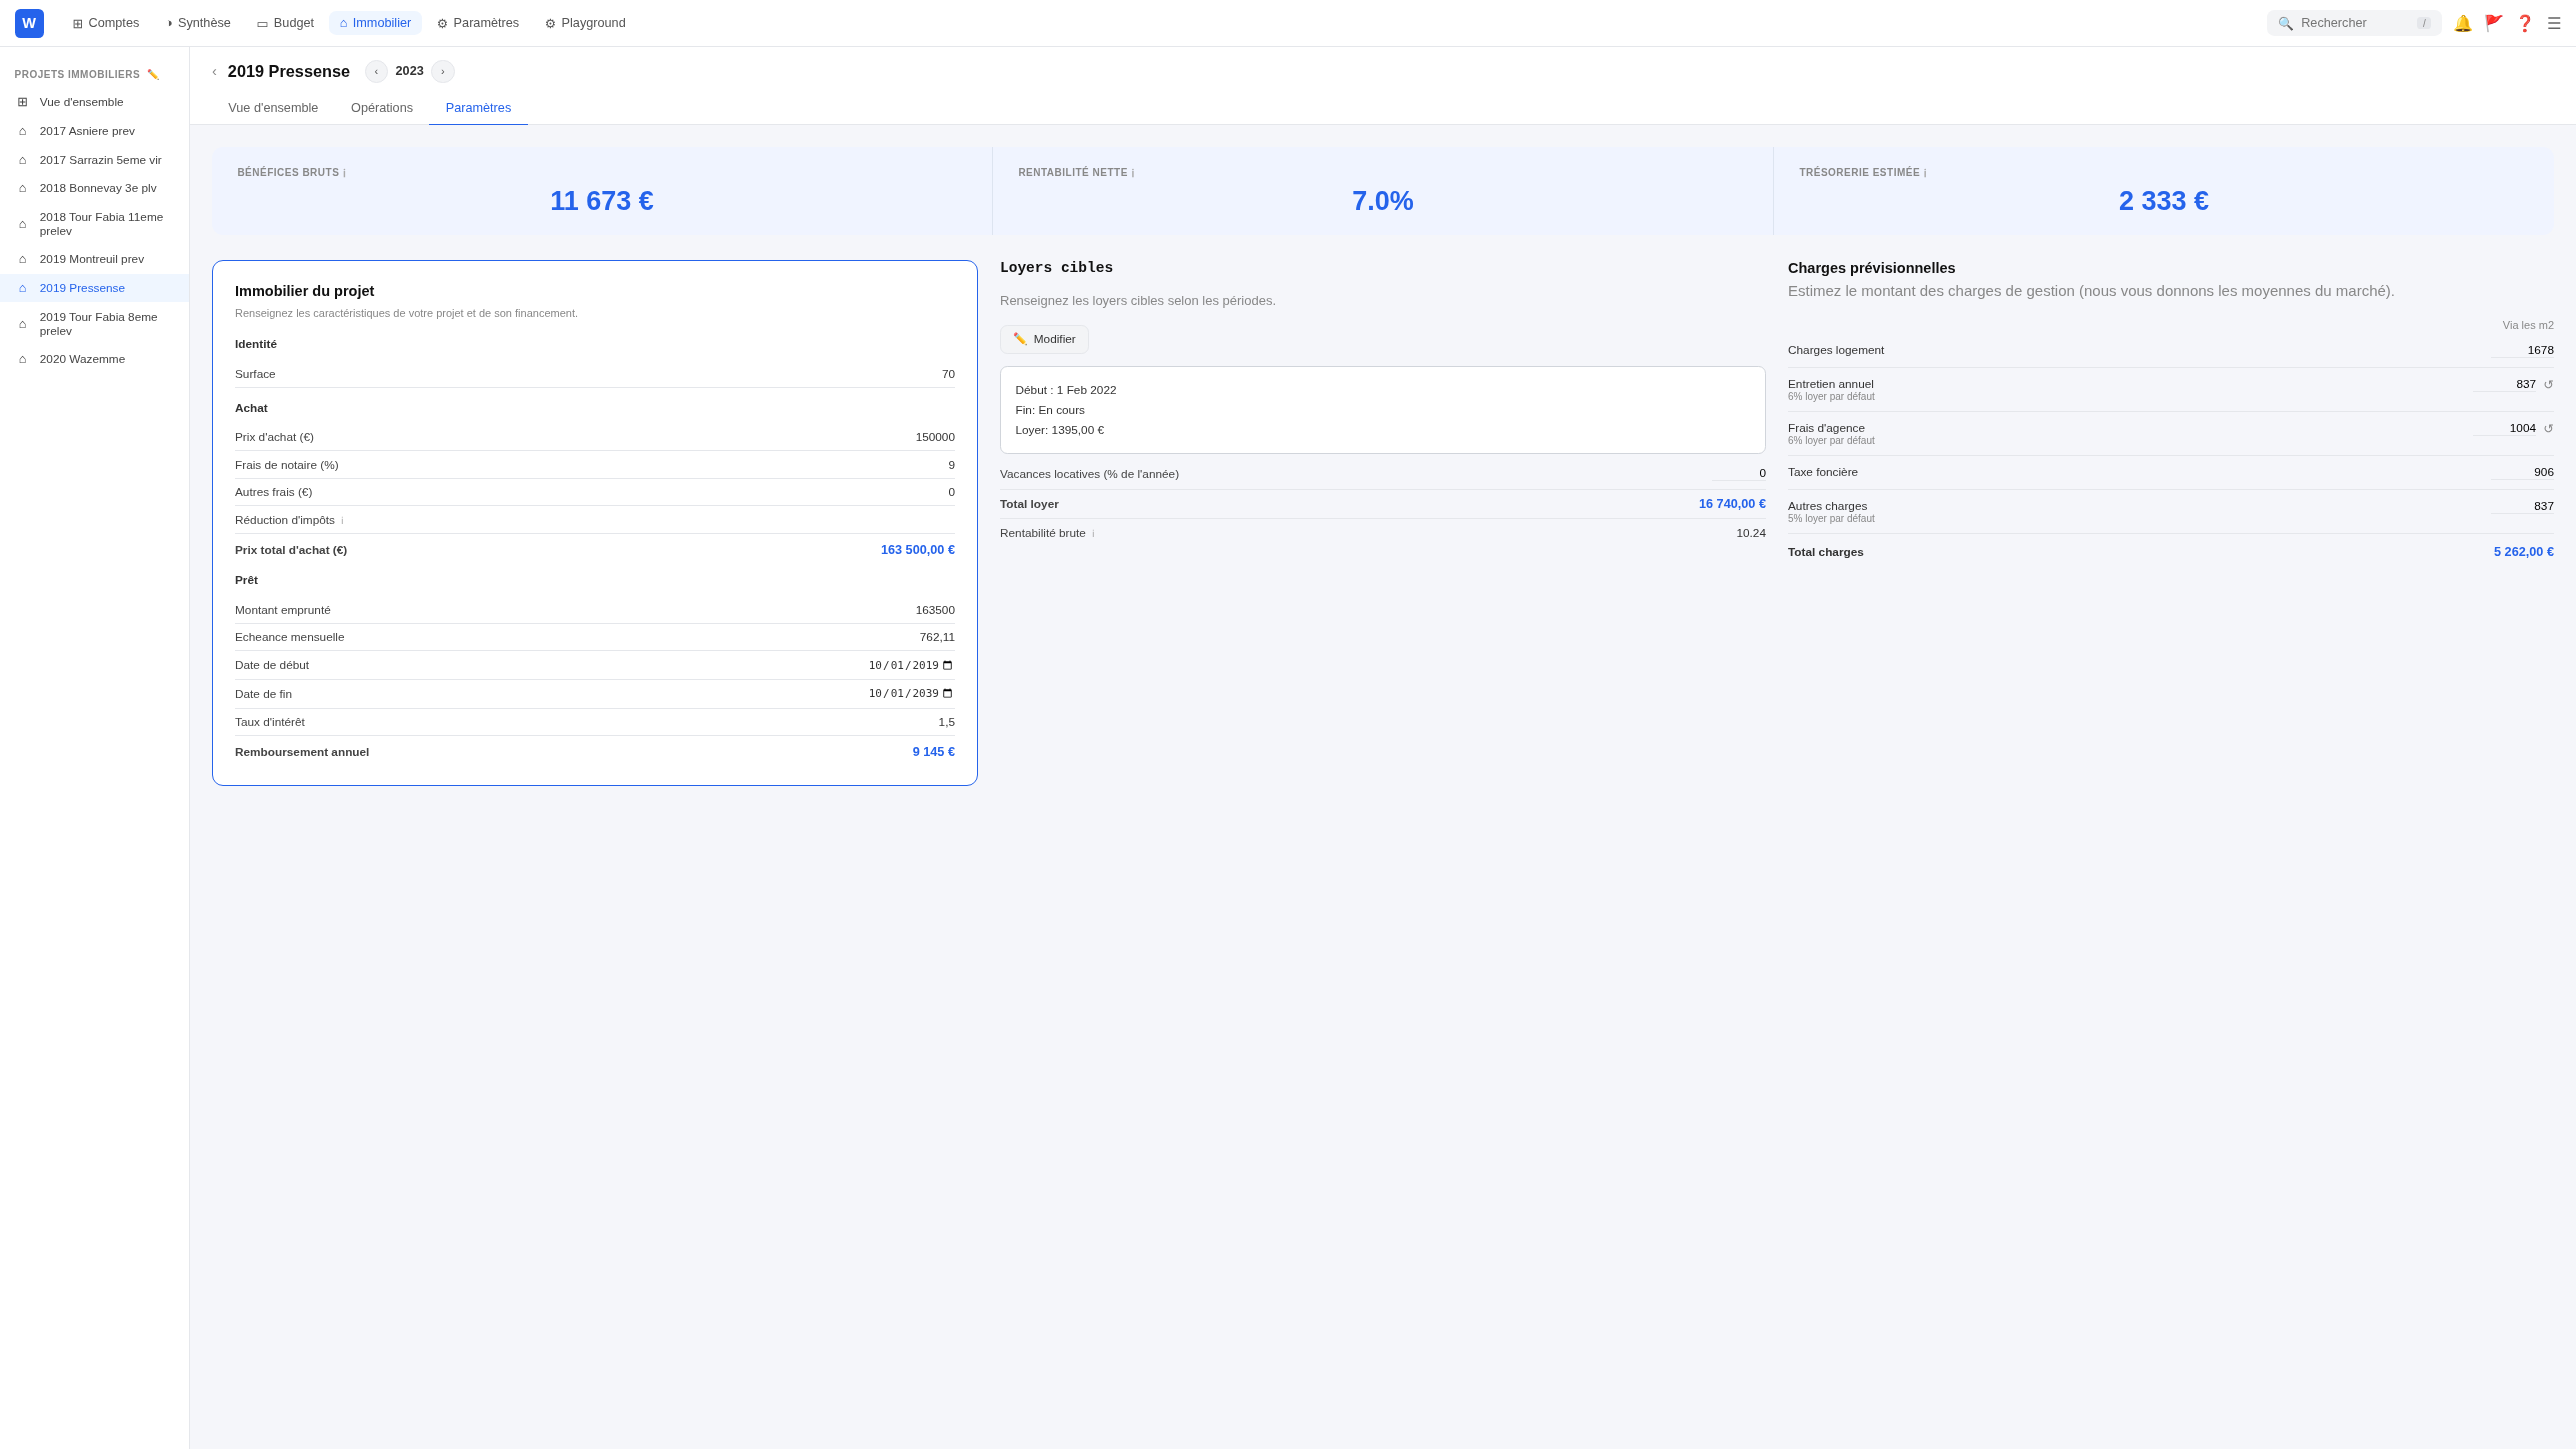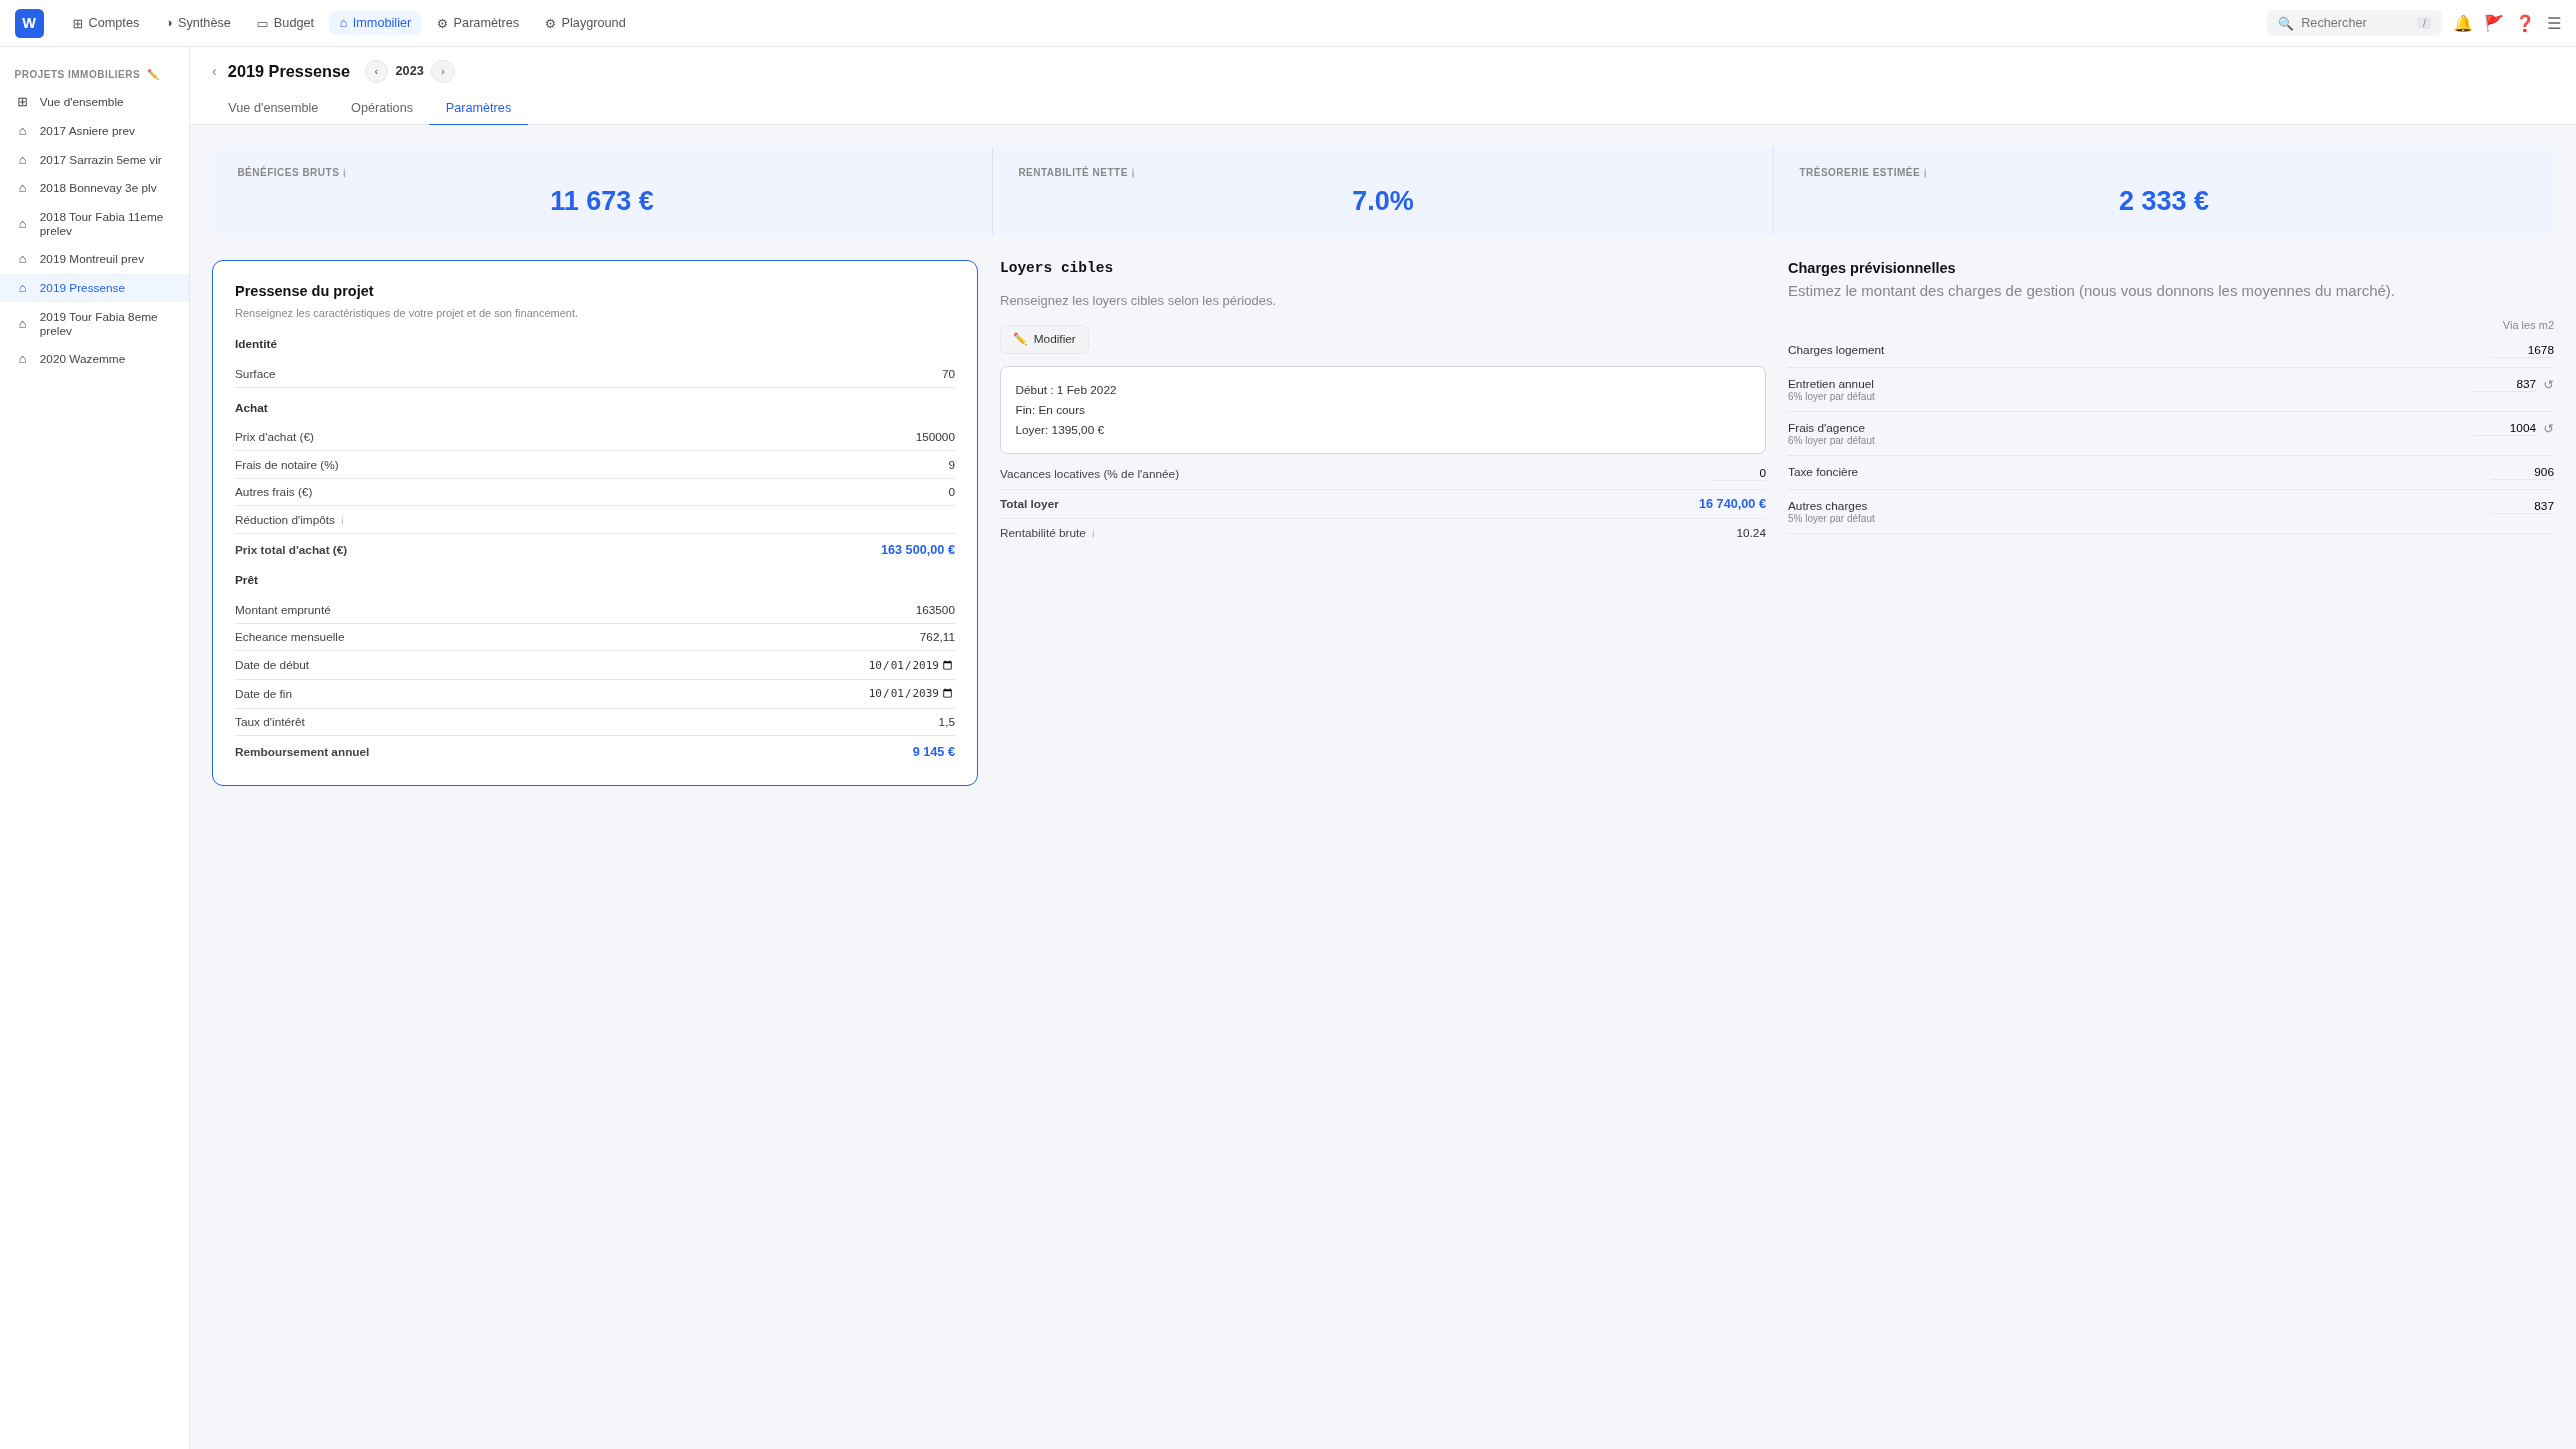--- a/index.html
+++ b/index.html
@@ -308,21 +308,21 @@
             <span>TRÉSORERIE ESTIMÉE</span>
             <span style="font-size:11px;color:#aaa;">ℹ</span>
           </div>
           <div class="stat-value">2 333 €</div>
         </div>
       </div>
 
       <div class="three-col">
 
         <div class="conception-card">
-          <div class="card-title">Pressense du projet</div>
+          <div class="card-title">Immobilier du projet</div>
           <div class="card-desc">Renseignez les caractéristiques de votre projet et de son financement.</div>
 
           <div class="section-heading">Identité</div>
           <div class="form-row">
             <span class="form-label">Surface</span>
             <input class="form-value" value="70" style="">
           </div>
 
           <div class="section-heading">Achat</div>
           <div class="form-row">
@@ -450,19 +450,23 @@
           </div>
           <div class="charge-row">
             <div>
               <div class="charge-label">Autres charges</div>
               <div class="charge-sublabel">5% loyer par défaut</div>
             </div>
             <div class="charge-right">
               <input class="charge-input" value="837" style="">
             </div>
           </div>
+          <div class="charges-total-row">
+            <span class="charges-total-label">Total charges</span>
+            <span class="charges-total-value">5 262,00 €</span>
+          </div>
         </div>
 
       </div>
     </div>
   </main>
 </div>
 
 
 </body></html>

